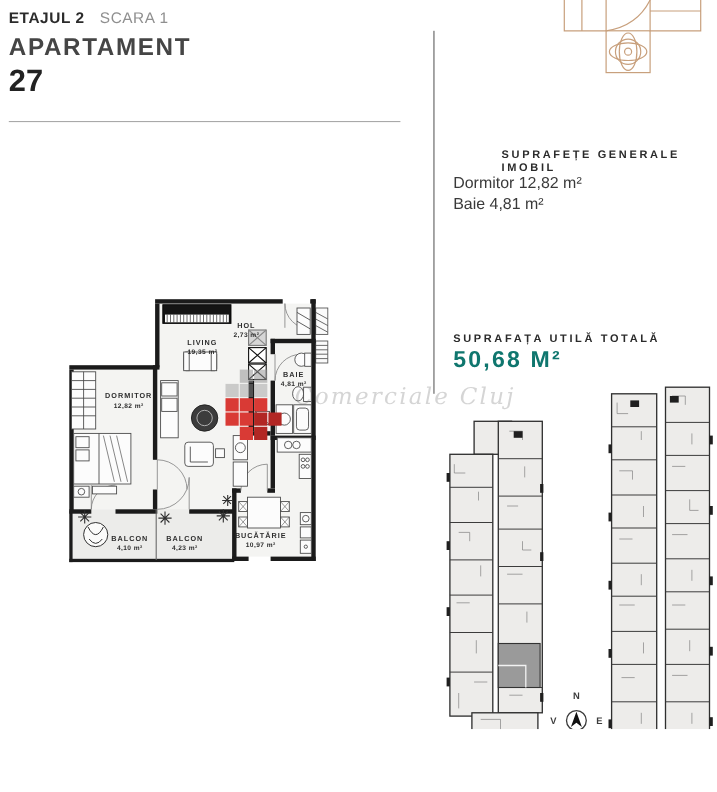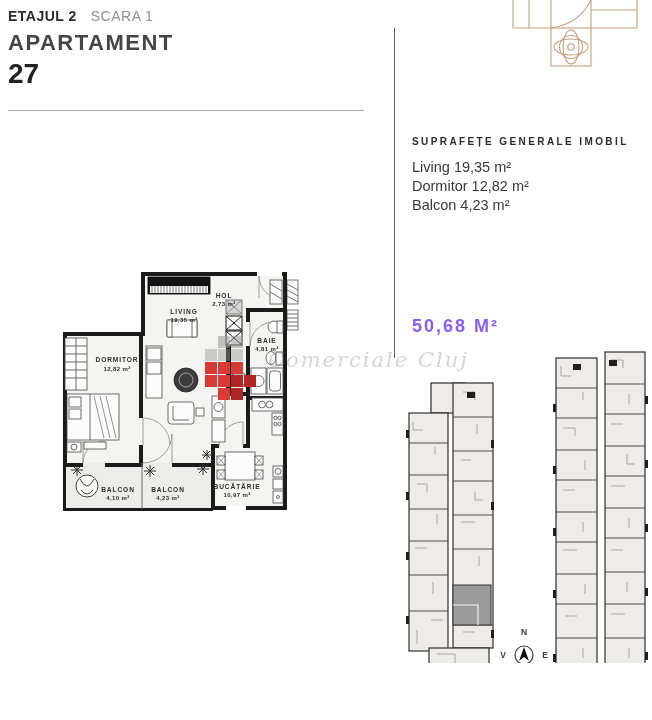--- a/index.html
+++ b/index.html
@@ -14,22 +14,22 @@
   .hdr-num{position:absolute;left:8px;top:58px;font-size:28px;color:#222;font-weight:800;}
   .h-divider{position:absolute;left:8px;top:110px;width:356px;height:1px;background:#a9a9a9;}
   .v-divider{position:absolute;left:394px;top:28px;width:1px;height:330px;background:#5f5f5f;}
   
   .sec-title{position:absolute;left:412px;font-size:10px;font-weight:700;
              letter-spacing:2.4px;color:#2b2b2b;}
   .surf-list{position:absolute;left:412px;top:158px;font-size:14.5px;color:#3a3a3a;
              line-height:19px;}
   .s-row span{display:inline-block;}
   .s-row .val{margin-left:4px;}
-  .total-val{position:absolute;left:412px;top:316px;font-size:18px;font-weight:700;
-             letter-spacing:2px;color:#8b5cf6;}
+  .total-val{position:absolute;left:412px;top:316px;font-size:21px;font-weight:700;
+             letter-spacing:2px;color:#0f766e;}
   
   .logo-svg{position:absolute;left:505px;top:0;}
   
   .plan-svg{position:absolute;left:60px;top:268px;z-index:1;}
   .room-name{font-size:6.6px;font-weight:700;letter-spacing:.9px;fill:#2e2e2e;text-anchor:middle;}
   .room-area{font-size:6px;font-weight:700;letter-spacing:.4px;fill:#2e2e2e;text-anchor:middle;}
   
   .wm{position:absolute;z-index:3;pointer-events:none;}
   .wm-text{left:268px;top:348px;font-family:"DejaVu Serif",serif;font-style:italic;
            font-size:21px;color:rgba(125,125,125,.32);letter-spacing:2px;white-space:nowrap;}
@@ -60,26 +60,26 @@
       <path d="M46,28 Q74,24 86,0"></path>
       <rect x="46" y="28" width="40" height="38"></rect>
       <ellipse cx="66" cy="47" rx="17" ry="8"></ellipse>
       <ellipse cx="66" cy="47" rx="8" ry="17"></ellipse>
       <circle cx="66" cy="47" r="11.5"></circle>
       <circle cx="66" cy="47" r="3.2"></circle>
       <path d="M86,0 V28 H132 V0 M86,10 H132"></path>
     </g>
   </svg>
 
-  <div class="sec-title" style="top:136px;">SUPRAFEȚE GENERALE IMOBIL</div>
+  <div class="sec-title" style="top:136px;margin-left:44px;">SUPRAFEȚE GENERALE IMOBIL</div>
   <div class="surf-list">
-    <div class="s-row"><span>Living</span><span class="val">19,35 m²</span></div>
     <div class="s-row"><span>Dormitor</span><span class="val">12,82 m²</span></div>
-    <div class="s-row"><span>Balcon</span><span class="val">4,23 m²</span></div>
+    <div class="s-row"><span>Baie</span><span class="val">4,81 m²</span></div>
   </div>
+  <div class="sec-title" style="top:303px;">SUPRAFAȚA UTILĂ TOTALĂ</div>
   <div class="total-val">50,68 M²</div>
 
   <svg class="plan-svg" width="240" height="252" viewBox="0 0 240 252">
 
     <rect x="83" y="8" width="140" height="230" fill="#f4f4f2"></rect>
     <rect x="7" y="68" width="76" height="127" fill="#f4f4f2"></rect>
     <rect x="6" y="195" width="145" height="45" fill="#ececea"></rect>
 
     <g stroke="#555" stroke-width="0.8" fill="#fafafa">
       <rect x="227" y="12" width="11" height="24"></rect>

